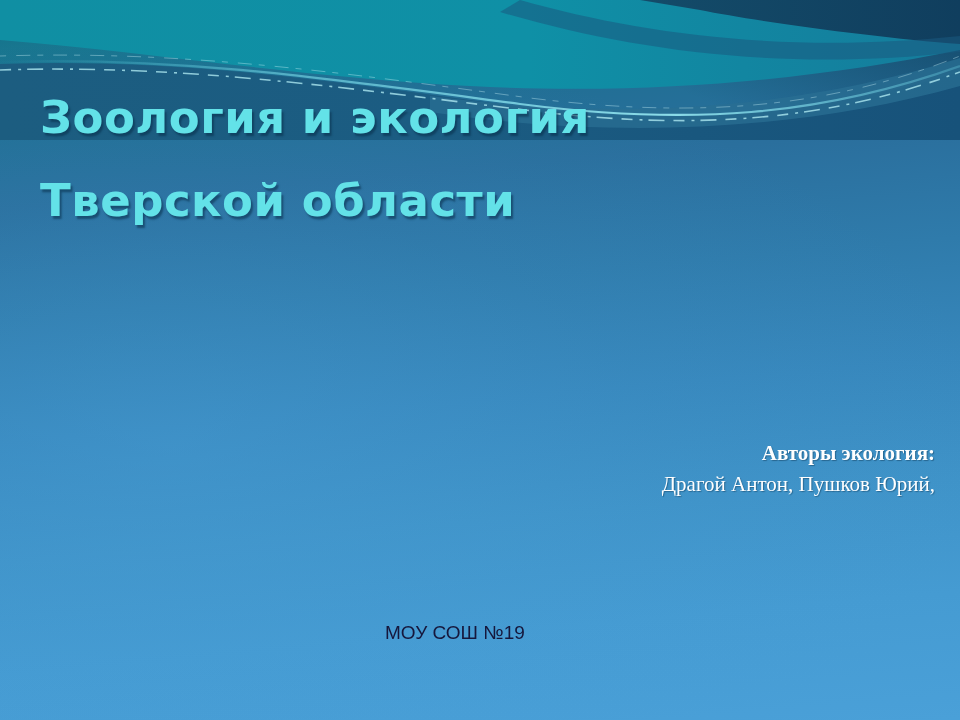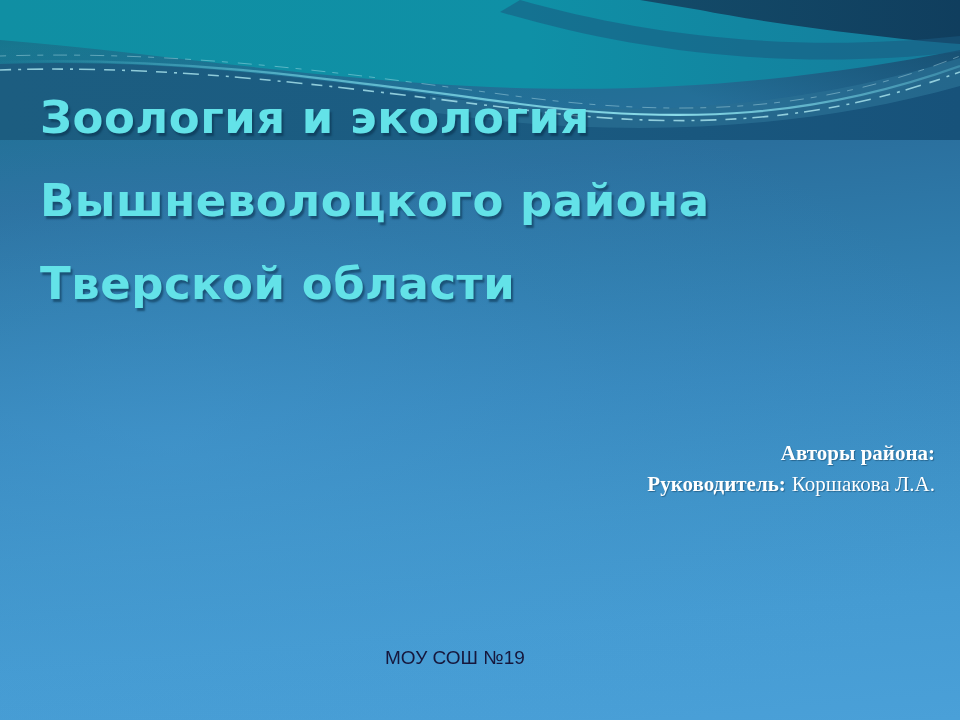--- a/index.html
+++ b/index.html
@@ -80,21 +80,21 @@
   #footer-block {
     position: absolute;
     left: 385px;
     top: 619px;
     font-family: "Liberation Sans", sans-serif;
     font-size: 19px;
     line-height: 27px;
     color: #16173c;
     text-align: left;
   }
-  #footer-block .fline { display: block; margin-top: 25px; }
+  #footer-block .fline { display: block; }
 </style>
 </head>
 <body>
 
 <div id="slide">
 
   <div class="bg-radial"></div>
   <div class="bg-dark-corner"></div>
 
   <svg class="waves" viewBox="0 0 960 140" preserveAspectRatio="none">
@@ -139,28 +139,25 @@
 
     <path d="M0,70 C180,64 345,88 525,110 C692,131 825,122 960,72" fill="none" stroke="#b6f0f7" stroke-width="1.6" opacity="0.75" stroke-dasharray="11 7 3 6 16 9"></path>
 
     <path d="M0,56 C190,50 350,74 530,98 C700,119 830,108 960,56" fill="none" stroke="#cdf5fa" stroke-width="1" opacity="0.38" stroke-dasharray="6 10 14 7"></path>
 
     <path d="M520,0 C640,34 790,54 960,36 L960,52 C780,72 630,50 500,12 Z" fill="#1a5a80" opacity="0.55"></path>
   </svg>
 
   <div id="title-block">
     <span class="tline">Зоология и экология</span>
-    <span class="tline">Вышневолоцкого района</span>
     <span class="tline">Тверской области</span>
   </div>
 
   <div id="subtitle-block">
-    <span class="sline b">Авторы района:</span>
-    <span class="sline">
-      <span class="b">Руководитель:</span><span class="gap-sm"></span><span>Коршакова Л.А.</span>
-    </span>
+    <span class="sline b">Авторы экология:</span>
+    <span class="sline">Драгой Антон, Пушков Юрий,</span>
   </div>
 
   <div id="footer-block">
     <span class="fline">МОУ СОШ №19</span>
   </div>
 
 </div>
 
 </body></html>

